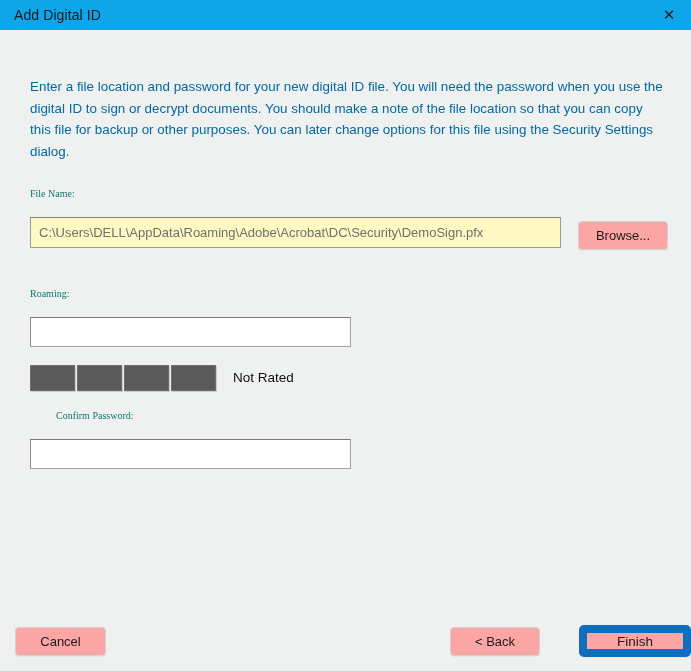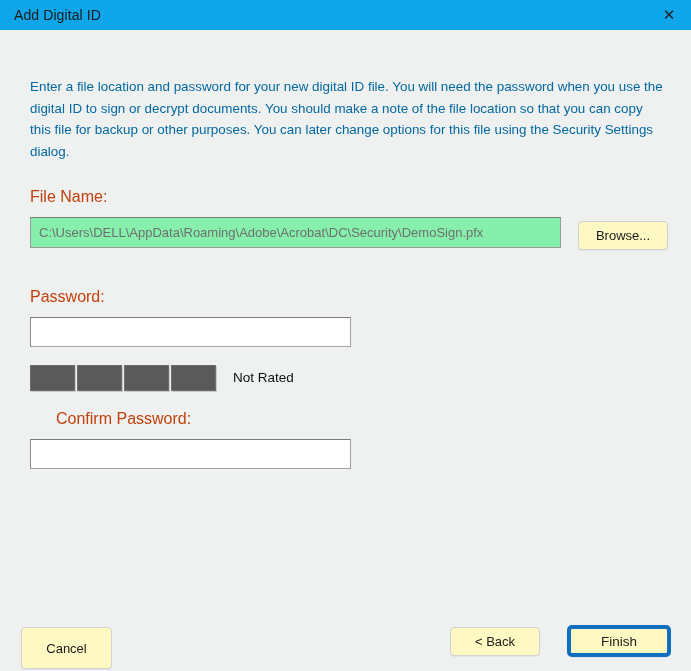--- a/index.html
+++ b/index.html
@@ -52,35 +52,36 @@
     width: 636px;
     font-size: 13.4px;
     line-height: 21.5px;
     color: #0369a1;
   }
 
   
   .lbl {
     position: absolute;
     left: 30px;
-    font-size: 16px;
-    color: #c2410c;
+    font-size: 10px;
+    color: #0f766e;
+    font-family: Liberation Serif, serif;
   }
   .lbl-file    { top: 188px; }
   .lbl-pass    { top: 288px; }
   .lbl-confirm { top: 410px; margin-left: 26px; }
 
   
   .file-input {
     position: absolute;
     left: 30px;
     top: 217px;
     width: 531px;
     height: 31px;
-    background: #86efac;
+    background: #fef9c3;
     border: 1px solid #9b9b9b;
     border-top-color: #7f7f7f;
     color: #6f6f6f;
     font-family: "Liberation Sans", sans-serif;
     font-size: 13px;
     padding: 0 8px;
     outline: none;
   }
 
   
@@ -121,57 +122,57 @@
     left: 233px;
     top: 370px;
     font-size: 13.5px;
     font-weight: normal;
     color: #0f0f0f;
   }
 
   
   .btn {
     position: absolute;
-    background: #fef9c3;
+    background: #fca5a5;
     border: 1px solid #d2d2d2;
     border-radius: 4px;
     font-family: "Liberation Sans", sans-serif;
     font-size: 13px;
     color: #1b1b1b;
     box-shadow: 0 1px 1px rgba(0,0,0,0.05);
     cursor: default;
     padding: 0;
   }
   .browse { left: 578px; top: 221px; width: 90px;  height: 29px; }
-  .cancel { left: 21px;  top: 627px; width: 91px;  height: 42px; }
+  .cancel { left: 15px;  top: 627px; width: 91px;  height: 29px; }
   .back   { left: 450px; top: 627px; width: 90px;  height: 29px; }
   .finish {
-    left: 567px; top: 625px; width: 104px; height: 32px;
-    border: 4px solid #14b8a6;
+    left: 579px; top: 625px; width: 112px; height: 32px;
+    border: 8px solid #14b8a6;
     border-radius: 5px;
     font-size: 13.5px;
   }
 </style>
 </head>
 <body>
 
 <div class="dialog" style="background: rgb(239, 240, 240);">
 
   <div class="titlebar" style="background: #0ea5e9;">
     <span class="title">Add Digital ID</span>
     <span class="close">✕</span>
   </div>
 
   <div class="intro">Enter a file location and password for your new digital ID file. You will need the password when you use the digital ID to sign or decrypt documents. You should make a note of the file location so that you can copy this file for backup or other purposes. You can later change options for this file using the Security Settings dialog.</div>
 
   <label class="lbl lbl-file">File Name:</label>
   <input class="file-input" readonly="" value="C:\Users\DELL\AppData\Roaming\Adobe\Acrobat\DC\Security\DemoSign.pfx" style="">
   <button class="btn browse">Browse...</button>
 
-  <label class="lbl lbl-pass">Password:</label>
+  <label class="lbl lbl-pass">Roaming:</label>
   <input type="password" class="pw-input pw1" value="" style="">
 
   <div class="meter">
       <div class="seg" style="background: rgb(90, 90, 90);"></div>
       <div class="seg" style="background: rgb(90, 90, 90);"></div>
       <div class="seg" style="background: rgb(90, 90, 90);"></div>
       <div class="seg" style="background: rgb(90, 90, 90);"></div>
     </div>
   <span class="rating">Not Rated</span>
 

